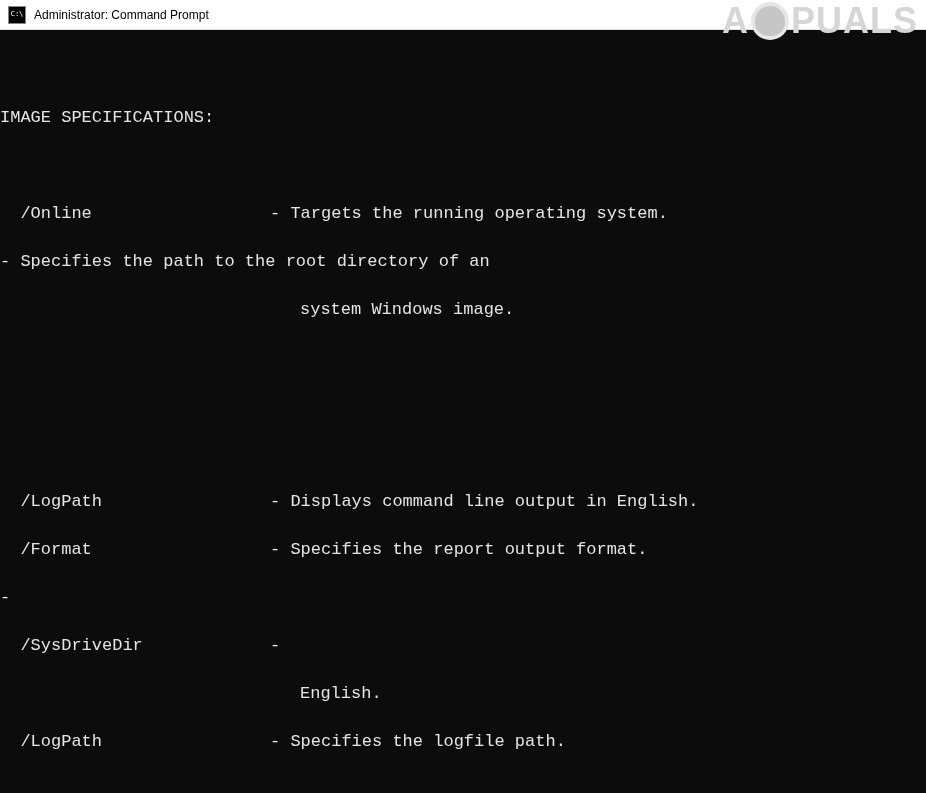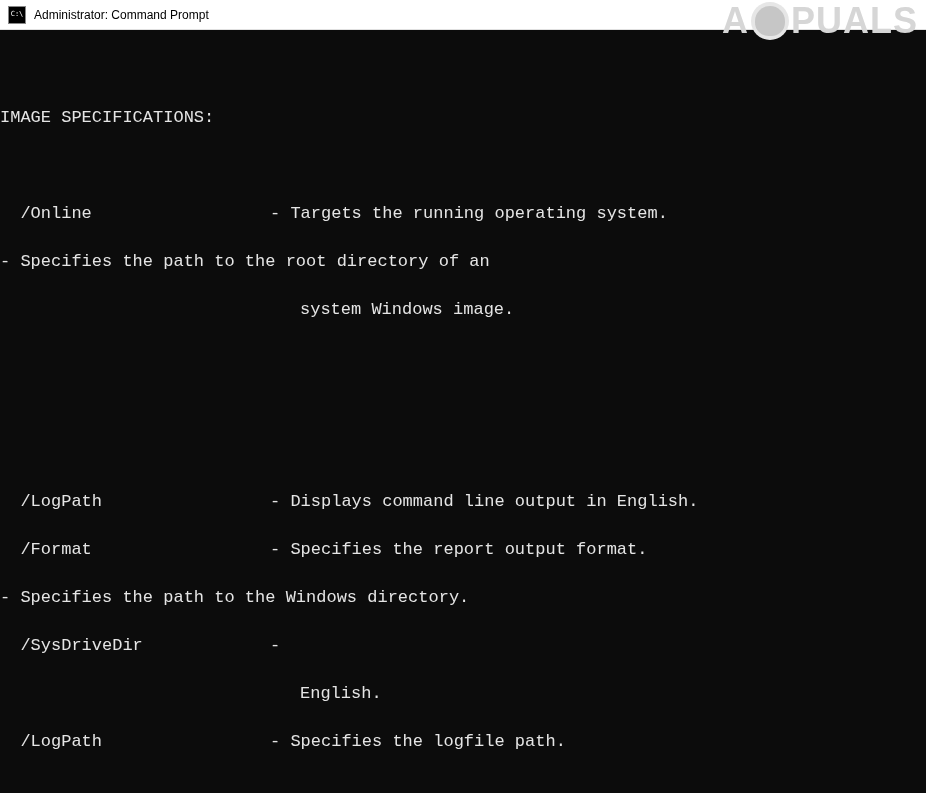--- a/index.html
+++ b/index.html
@@ -142,21 +142,21 @@
 <div class="section-header">IMAGE SPECIFICATIONS:</div>
 <div class="blank"></div>
 <div class="opt-row"><span class="opt-name">  /Online</span><span>- </span><span class="opt-desc">Targets the running operating system.</span></div>
 <div class="opt-row"><span>- </span><span class="opt-desc">Specifies the path to the root directory of an</span></div>
 <div class="desc-cont">system Windows image.</div>
 <div class="blank"></div>
 <div class="blank"></div>
 <div class="blank"></div>
 <div class="opt-row"><span class="opt-name">  /LogPath</span><span>- </span><span class="opt-desc">Displays command line output in English.</span></div>
 <div class="opt-row"><span class="opt-name">  /Format</span><span>- </span><span class="opt-desc">Specifies the report output format.</span></div>
-<div class="opt-row"><span>- </span><span class="opt-desc">Specifies the path to the Windows directory.</span></div>
+<div class="opt-row"><span>- </span></div>
 <div class="opt-row"><span class="opt-name">  /SysDriveDir</span><span>- </span></div>
 <div class="desc-cont">English.</div>
 <div class="opt-row"><span class="opt-name">  /LogPath</span><span>- </span><span class="opt-desc">Specifies the logfile path.</span></div>
 
 
 
 
 
 
 

